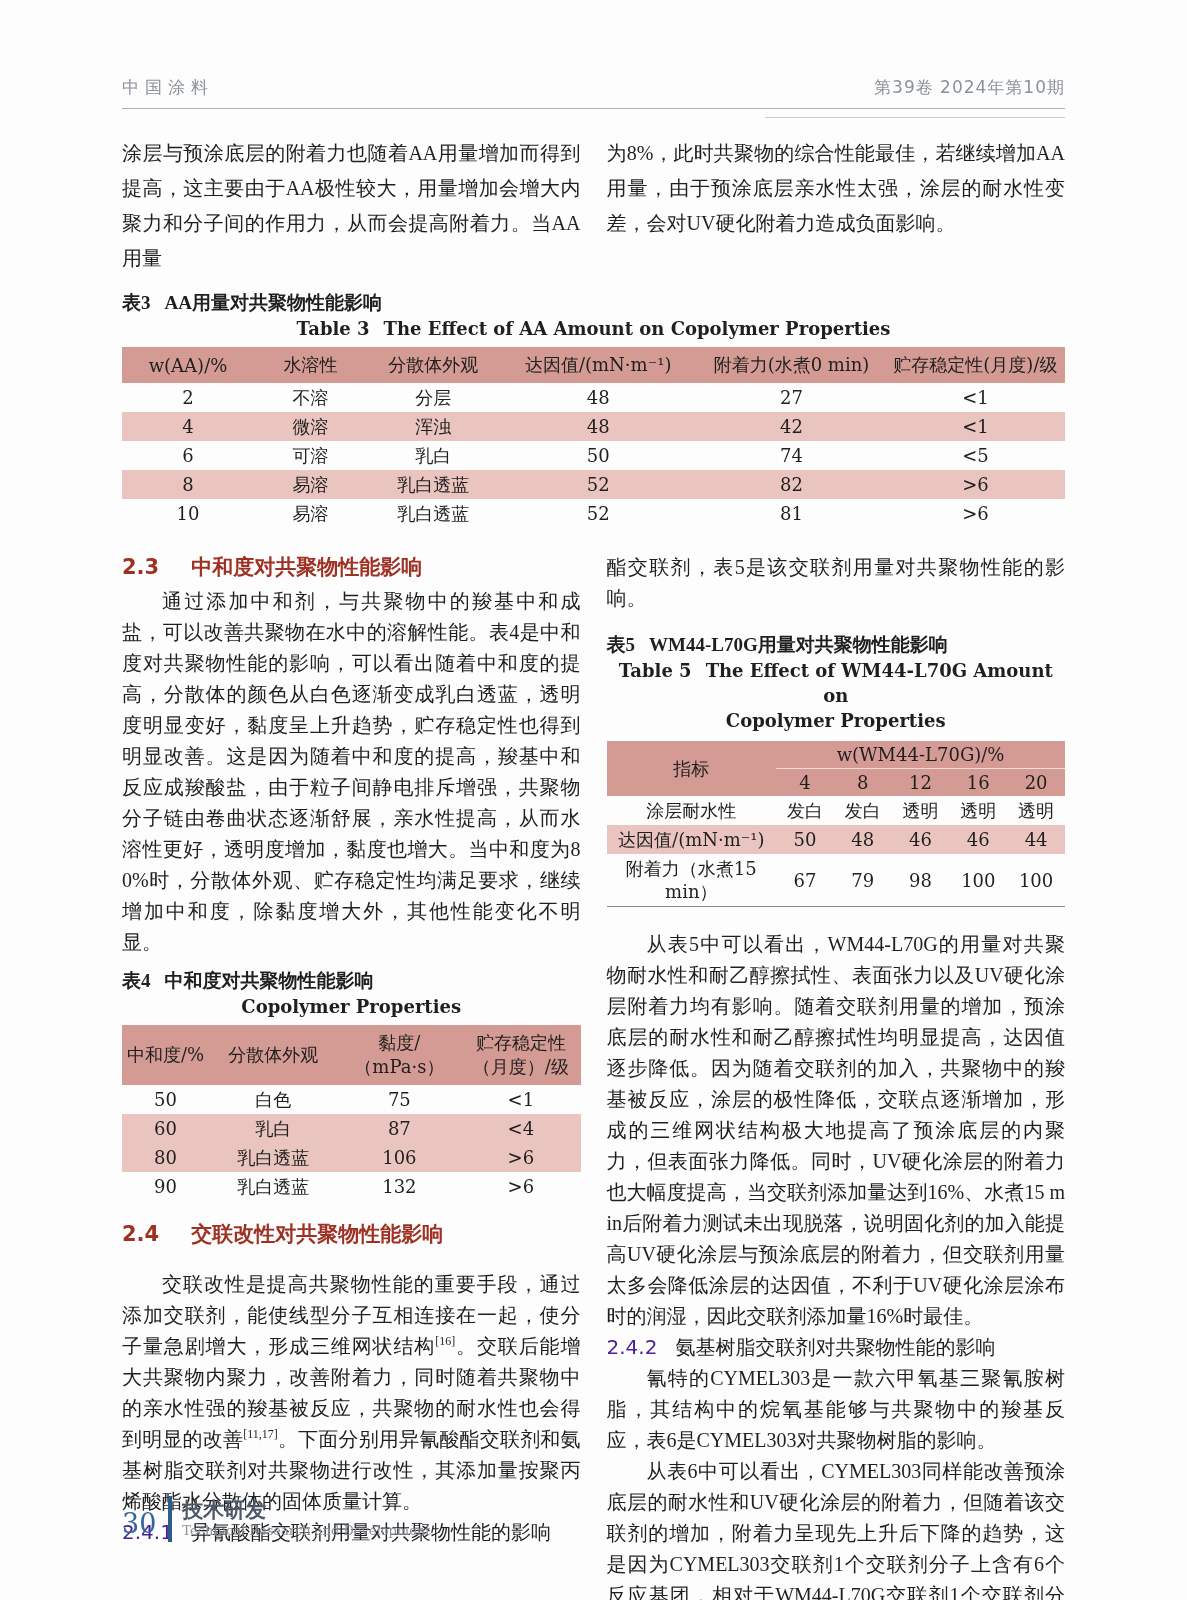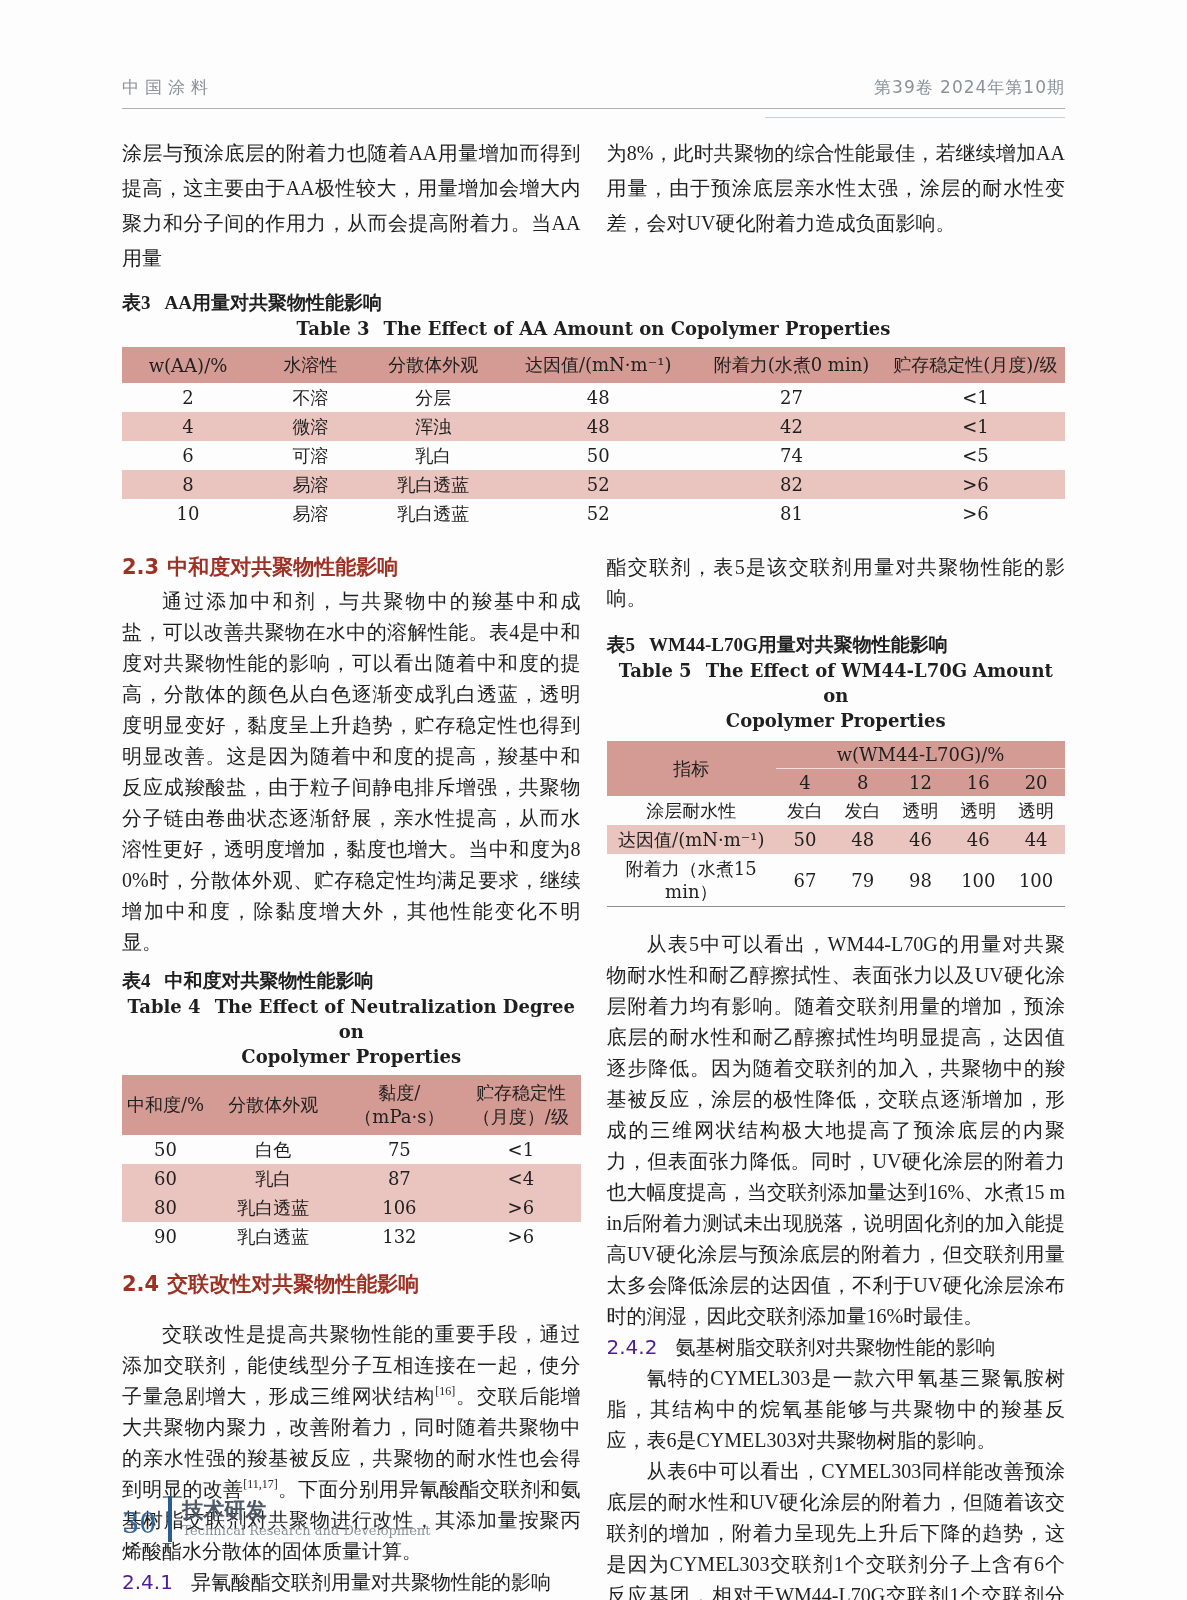--- a/index.html
+++ b/index.html
@@ -35,21 +35,21 @@
   .toprow > div { flex:1; }
 
   .cols { display:flex; gap:26px; align-items:flex-start; }
   .cols > div { flex:1; }
 
   
   .sec {
     font-family:"DejaVu Sans","Liberation Sans",sans-serif;
     font-weight:bold; color:#9e3123; font-size:21px; line-height:30px;
   }
-  .sec .sec-num { margin-right:8px; }
+  .sec .sec-num { margin-right:32px; }
   .subsec { font-size:20px; line-height:31px; }
   .subsec .sec-num {
     font-family:"DejaVu Sans","Liberation Sans",sans-serif;
     color:#4c1d95; margin-right:18px;
   }
   .subsec .subsec-title { color:#1f1f1f; }
 
   
   .cap-cn {
     font-family:Liberation Serif, serif;
@@ -177,23 +177,20 @@
         <div class="sec">
           <span class="sec-num">2.3</span><span>中和度对共聚物性能影响</span>
         </div>
 
         <div class="para indent" style="margin-top:4px;">通过添加中和剂，与共聚物中的羧基中和成盐，可以改善共聚物在水中的溶解性能。表4是中和度对共聚物性能的影响，可以看出随着中和度的提高，分散体的颜色从白色逐渐变成乳白透蓝，透明度明显变好，黏度呈上升趋势，贮存稳定性也得到明显改善。这是因为随着中和度的提高，羧基中和反应成羧酸盐，由于粒子间静电排斥增强，共聚物分子链由卷曲状态逐渐舒展，亲水性提高，从而水溶性更好，透明度增加，黏度也增大。当中和度为80%时，分散体外观、贮存稳定性均满足要求，继续增加中和度，除黏度增大外，其他性能变化不明显。</div>
 
         <div class="table4-block">
           <div class="cap-cn">
             <span class="cap-gap">表4</span><span>中和度对共聚物性能影响</span>
           </div>
-          <div class="cap-en">
-            <span class="cap-gap">Table 4</span><span>The Effect of Neutralization Degree on</span>
-          </div>
           <div class="cap-en">Copolymer Properties</div>
           <table class="datatable">
             <thead>
               <tr>
                 <th style="width:19%">中和度/%</th>
                 <th style="width:28%">分散体外观</th>
                 <th style="width:27%">黏度/（mPa·s）</th>
                 <th style="width:26%">贮存稳定性（月度）/级</th>
               </tr>
             </thead>

